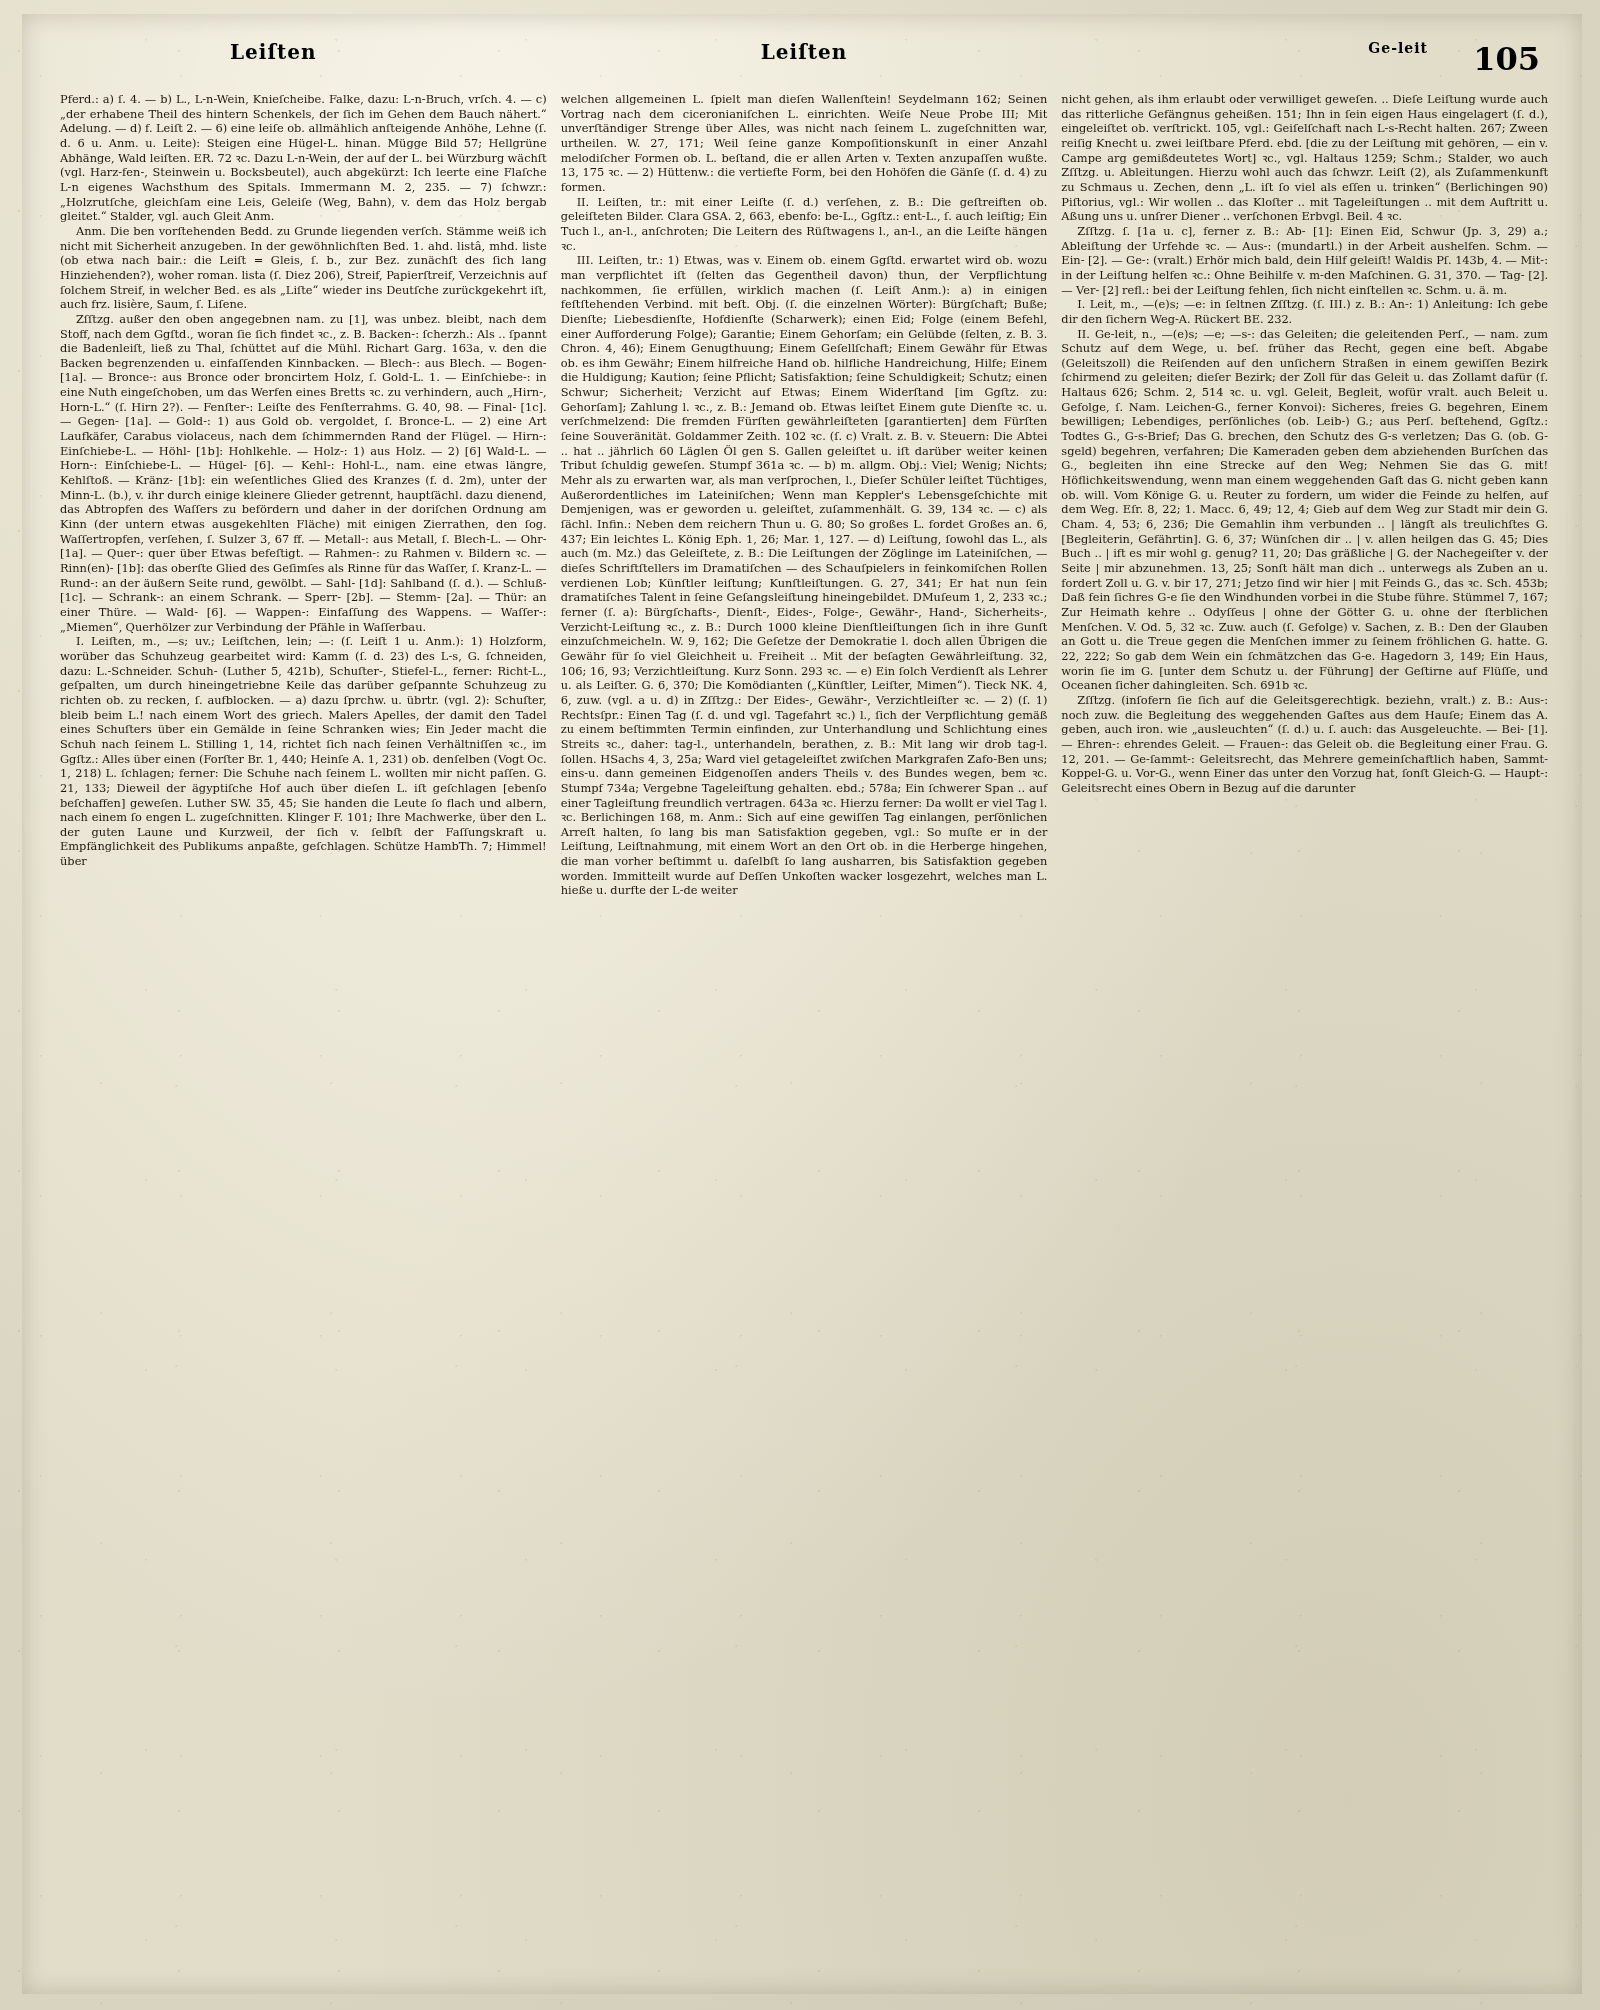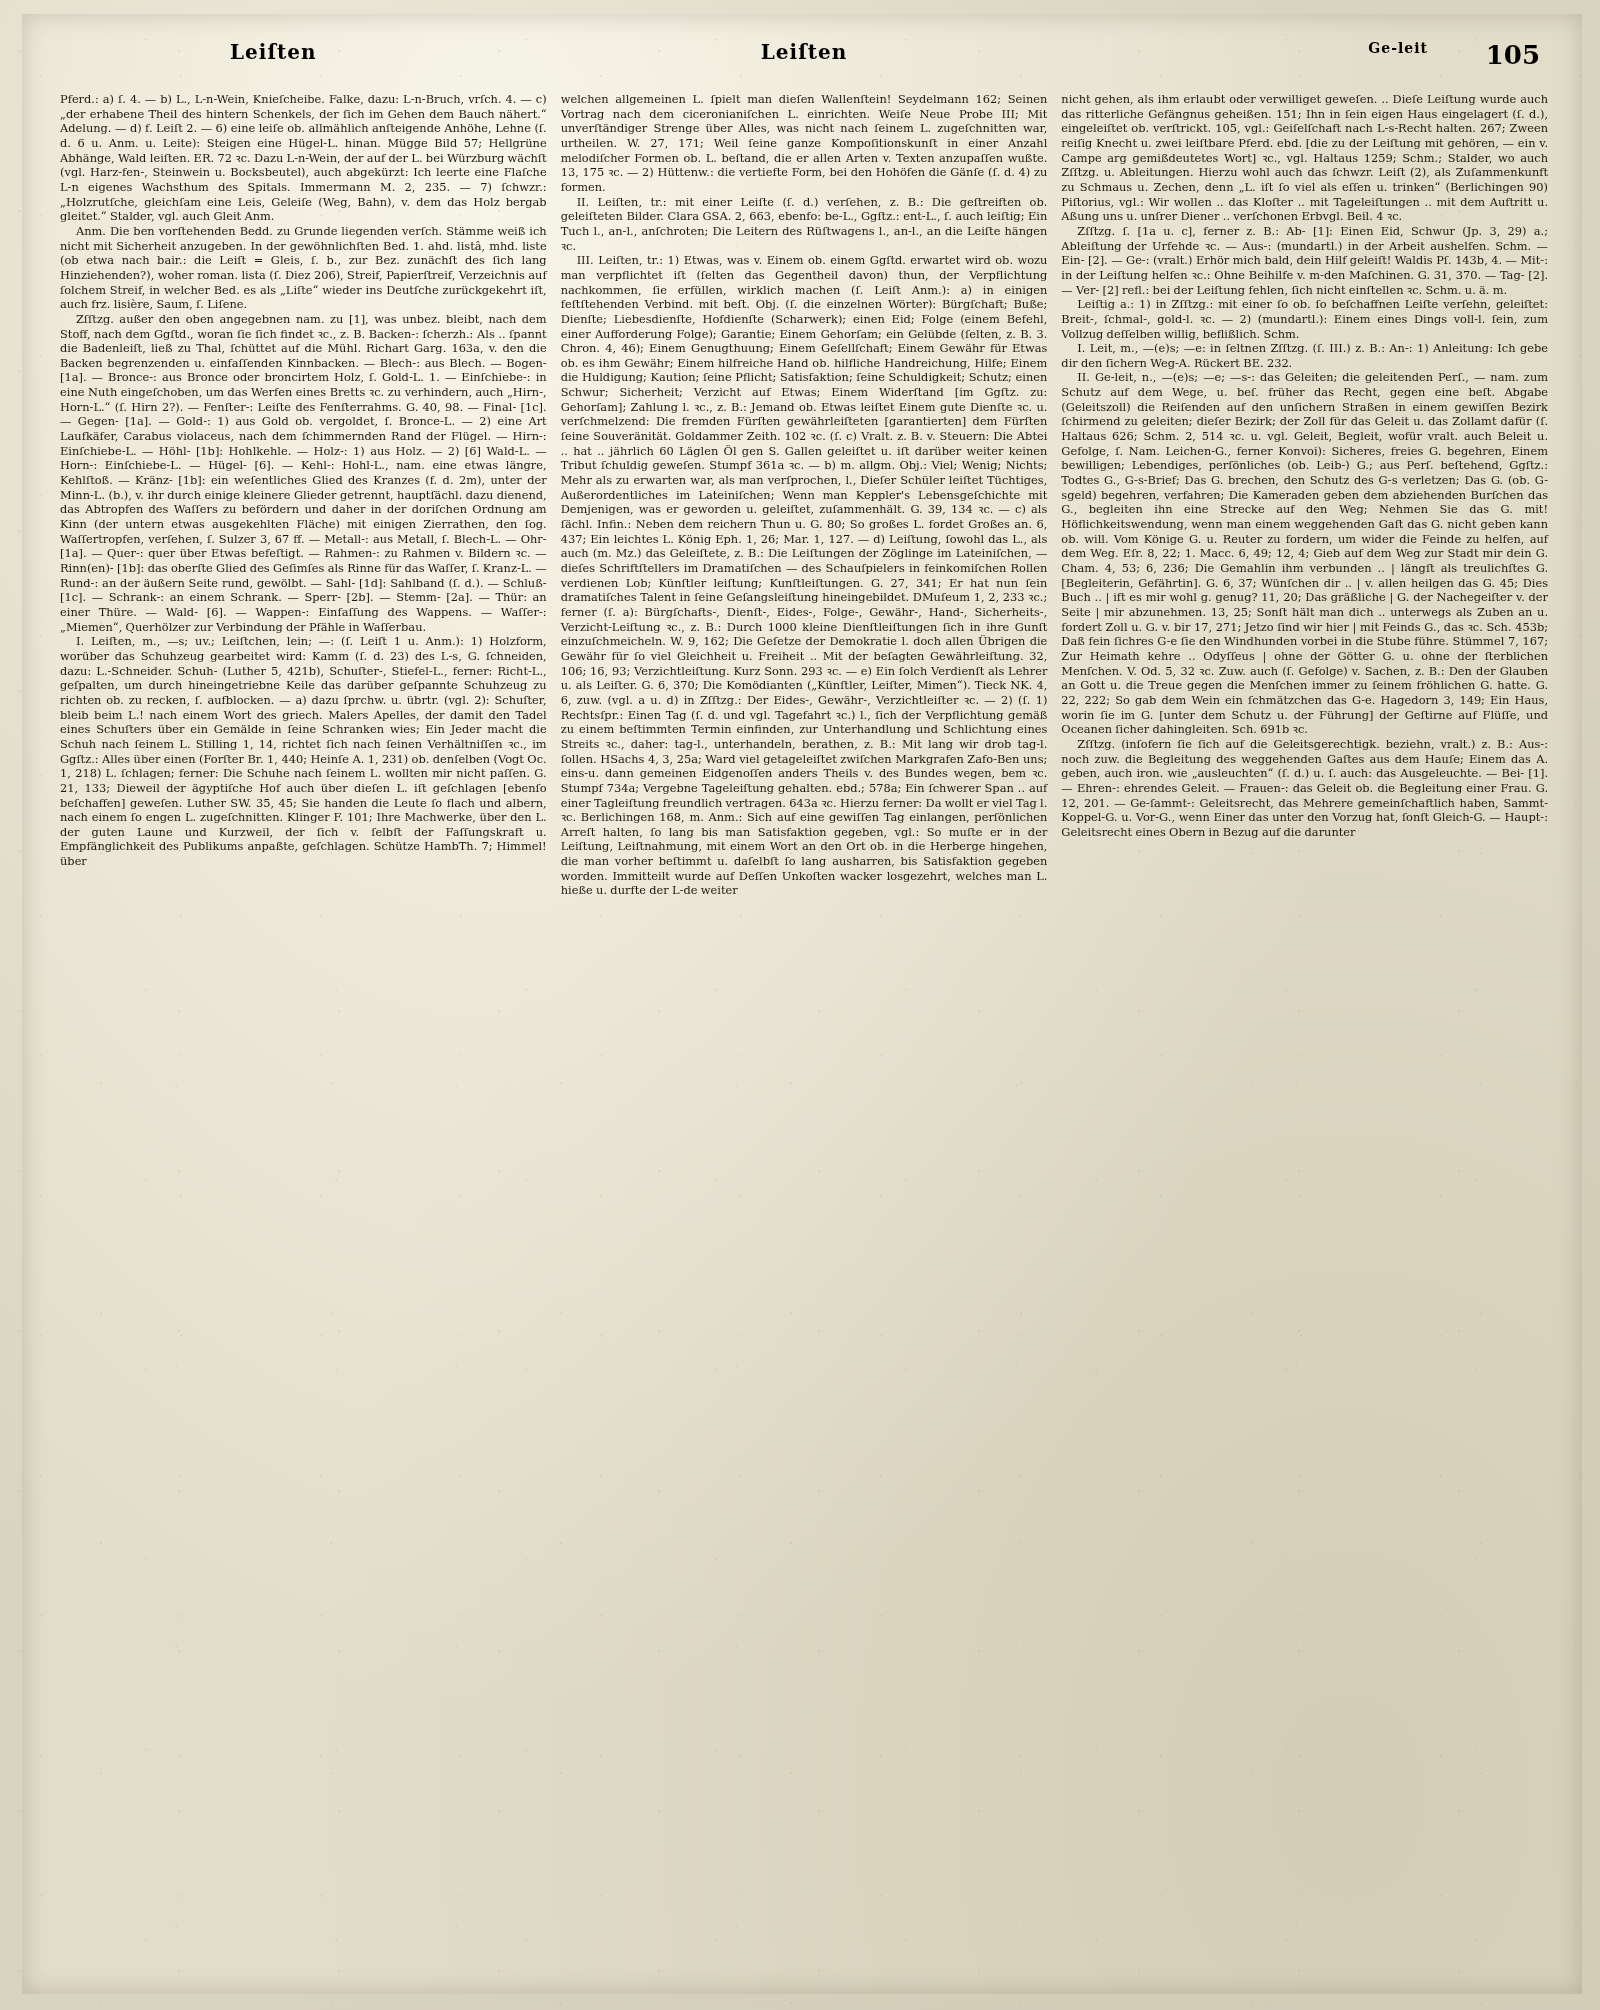--- a/index.html
+++ b/index.html
@@ -66,21 +66,21 @@
     position: absolute;
     right: 120px;
     font-weight: bold;
     font-size: 14px;
     letter-spacing: 1px;
   }
   .folio {
     position: absolute;
     right: 8px;
     font-weight: bold;
-    font-size: 26px;
+    font-size: 32px;
   }
   
   .cols {
     position: absolute;
     top: 52px;
     left: 0;
     right: 0;
     bottom: 56px;
     display: flex;
     gap: 14px;
@@ -167,21 +167,20 @@
 
       <div class="col">
         <p class="noindent">welchen allgemeinen L. ſpielt man dieſen Wallenſtein! Seydelmann 162; Seinen Vortrag nach dem ciceronianiſchen L. einrichten. Weiſe Neue Probe III; Mit unverſtändiger Strenge über Alles, was nicht nach ſeinem L. zugeſchnitten war, urtheilen. W. 27, 171; Weil ſeine ganze Kompoſitionskunſt in einer Anzahl melodiſcher Formen ob. L. beſtand, die er allen Arten v. Texten anzupaſſen wußte. 13, 175 ꝛc. — 2) Hüttenw.: die vertiefte Form, bei den Hohöfen die Gänſe (ſ. d. 4) zu formen.</p>
         <p>II. Leiſten, tr.: mit einer Leiſte (ſ. d.) verſehen, z. B.: Die geſtreiften ob. geleiſteten Bilder. Clara GSA. 2, 663, ebenfo: be-L., Ggſtz.: ent-L., ſ. auch leiſtig; Ein Tuch l., an-l., anſchroten; Die Leitern des Rüſtwagens l., an-l., an die Leiſte hängen ꝛc.</p>
         <p>III. Leiſten, tr.: 1) Etwas, was v. Einem ob. einem Ggſtd. erwartet wird ob. wozu man verpflichtet iſt (ſelten das Gegentheil davon) thun, der Verpflichtung nachkommen, ſie erfüllen, wirklich machen (ſ. Leiſt Anm.): a) in einigen feſtſtehenden Verbind. mit beſt. Obj. (ſ. die einzelnen Wörter): Bürgſchaft; Buße; Dienſte; Liebesdienſte, Hofdienſte (Scharwerk); einen Eid; Folge (einem Befehl, einer Aufforderung Folge); Garantie; Einem Gehorſam; ein Gelübde (ſelten, z. B. 3. Chron. 4, 46); Einem Genugthuung; Einem Geſellſchaft; Einem Gewähr für Etwas ob. es ihm Gewähr; Einem hilfreiche Hand ob. hilfliche Handreichung, Hilfe; Einem die Huldigung; Kaution; ſeine Pflicht; Satisfaktion; ſeine Schuldigkeit; Schutz; einen Schwur; Sicherheit; Verzicht auf Etwas; Einem Widerſtand [im Ggſtz. zu: Gehorſam]; Zahlung l. ꝛc., z. B.: Jemand ob. Etwas leiſtet Einem gute Dienſte ꝛc. u. verſchmelzend: Die fremden Fürſten gewährleiſteten [garantierten] dem Fürſten ſeine Souveränität. Goldammer Zeith. 102 ꝛc. (ſ. c) Vralt. z. B. v. Steuern: Die Abtei .. hat .. jährlich 60 Läglen Öl gen S. Gallen geleiſtet u. iſt darüber weiter keinen Tribut ſchuldig geweſen. Stumpf 361a ꝛc. — b) m. allgm. Obj.: Viel; Wenig; Nichts; Mehr als zu erwarten war, als man verſprochen, l., Dieſer Schüler leiſtet Tüchtiges, Außerordentliches im Lateiniſchen; Wenn man Keppler's Lebensgeſchichte mit Demjenigen, was er geworden u. geleiſtet, zuſammenhält. G. 39, 134 ꝛc. — c) als ſächl. Infin.: Neben dem reichern Thun u. G. 80; So großes L. fordet Großes an. 6, 437; Ein leichtes L. König Eph. 1, 26; Mar. 1, 127. — d) Leiſtung, ſowohl das L., als auch (m. Mz.) das Geleiſtete, z. B.: Die Leiſtungen der Zöglinge im Lateiniſchen, — dieſes Schriftſtellers im Dramatiſchen — des Schauſpielers in feinkomiſchen Rollen verdienen Lob; Künſtler leiſtung; Kunſtleiſtungen. G. 27, 341; Er hat nun ſein dramatiſches Talent in ſeine Geſangsleiſtung hineingebildet. DMuſeum 1, 2, 233 ꝛc.; ferner (ſ. a): Bürgſchafts-, Dienſt-, Eides-, Folge-, Gewähr-, Hand-, Sicherheits-, Verzicht-Leiſtung ꝛc., z. B.: Durch 1000 kleine Dienſtleiſtungen ſich in ihre Gunſt einzuſchmeicheln. W. 9, 162; Die Geſetze der Demokratie l. doch allen Übrigen die Gewähr für ſo viel Gleichheit u. Freiheit .. Mit der beſagten Gewährleiſtung. 32, 106; 16, 93; Verzichtleiſtung. Kurz Sonn. 293 ꝛc. — e) Ein ſolch Verdienſt als Lehrer u. als Leiſter. G. 6, 370; Die Komödianten („Künſtler, Leiſter, Mimen“). Tieck NK. 4, 6, zuw. (vgl. a u. d) in Zſſtzg.: Der Eides-, Gewähr-, Verzichtleiſter ꝛc. — 2) (ſ. 1) Rechtsſpr.: Einen Tag (ſ. d. und vgl. Tagefahrt ꝛc.) l., ſich der Verpflichtung gemäß zu einem beſtimmten Termin einfinden, zur Unterhandlung und Schlichtung eines Streits ꝛc., daher: tag-l., unterhandeln, berathen, z. B.: Mit lang wir drob tag-l. ſollen. HSachs 4, 3, 25a; Ward viel getageleiſtet zwiſchen Markgrafen Zafo-Ben uns; eins-u. dann gemeinen Eidgenoſſen anders Theils v. des Bundes wegen, bem ꝛc. Stumpf 734a; Vergebne Tageleiſtung gehalten. ebd.; 578a; Ein ſchwerer Span .. auf einer Tagleiſtung freundlich vertragen. 643a ꝛc. Hierzu ferner: Da wollt er viel Tag l. ꝛc. Berlichingen 168, m. Anm.: Sich auf eine gewiſſen Tag einlangen, perſönlichen Arreſt halten, ſo lang bis man Satisfaktion gegeben, vgl.: So muſte er in der Leiſtung, Leiſtnahmung, mit einem Wort an den Ort ob. in die Herberge hingehen, die man vorher beſtimmt u. daſelbſt ſo lang ausharren, bis Satisfaktion gegeben worden. Immitteilt wurde auf Deſſen Unkoſten wacker losgezehrt, welches man L. hieße u. durfte der L-de weiter</p>
       </div>
 
       <div class="col">
         <p class="noindent">nicht gehen, als ihm erlaubt oder verwilliget geweſen. .. Dieſe Leiſtung wurde auch das ritterliche Gefängnus geheißen. 151; Ihn in ſein eigen Haus eingelagert (ſ. d.), eingeleiſtet ob. verſtrickt. 105, vgl.: Geiſelſchaft nach L-s-Recht halten. 267; Zween reiſig Knecht u. zwei leiſtbare Pferd. ebd. [die zu der Leiſtung mit gehören, — ein v. Campe arg gemißdeutetes Wort] ꝛc., vgl. Haltaus 1259; Schm.; Stalder, wo auch Zſſtzg. u. Ableitungen. Hierzu wohl auch das ſchwzr. Leiſt (2), als Zuſammenkunft zu Schmaus u. Zechen, denn „L. iſt ſo viel als eſſen u. trinken“ (Berlichingen 90) Piſtorius, vgl.: Wir wollen .. das Kloſter .. mit Tageleiſtungen .. mit dem Auftritt u. Aßung uns u. unſrer Diener .. verſchonen Erbvgl. Beil. 4 ꝛc.</p>
         <p>Zſſtzg. ſ. [1a u. c], ferner z. B.: Ab- [1]: Einen Eid, Schwur (Jp. 3, 29) a.; Ableiſtung der Urfehde ꝛc. — Aus-: (mundartl.) in der Arbeit aushelfen. Schm. — Ein- [2]. — Ge-: (vralt.) Erhör mich bald, dein Hilf geleiſt! Waldis Pſ. 143b, 4. — Mit-: in der Leiſtung helfen ꝛc.: Ohne Beihilfe v. m-den Maſchinen. G. 31, 370. — Tag- [2]. — Ver- [2] refl.: bei der Leiſtung fehlen, ſich nicht einſtellen ꝛc. Schm. u. ä. m.</p>
-        <p>Leiſtig a.: 1) in Zſſtzg.: mit einer ſo ob. ſo beſchaffnen Leiſte verſehn, geleiſtet: Breit-, ſchmal-, gold-l. ꝛc. — 2) (mundartl.): Einem eines Dings voll-l. ſein, zum Vollzug deſſelben willig, beflißlich. Schm.</p>
         <p>I. Leit, m., —(e)s; —e: in ſeltnen Zſſtzg. (ſ. III.) z. B.: An-: 1) Anleitung: Ich gebe dir den ſichern Weg-A. Rückert BE. 232.</p>
         <p>II. Ge-leit, n., —(e)s; —e; —s-: das Geleiten; die geleitenden Perſ., — nam. zum Schutz auf dem Wege, u. beſ. früher das Recht, gegen eine beſt. Abgabe (Geleitszoll) die Reiſenden auf den unſichern Straßen in einem gewiſſen Bezirk ſchirmend zu geleiten; dieſer Bezirk; der Zoll für das Geleit u. das Zollamt dafür (ſ. Haltaus 626; Schm. 2, 514 ꝛc. u. vgl. Geleit, Begleit, wofür vralt. auch Beleit u. Gefolge, ſ. Nam. Leichen-G., ferner Konvoi): Sicheres, freies G. begehren, Einem bewilligen; Lebendiges, perſönliches (ob. Leib-) G.; aus Perſ. beſtehend, Ggſtz.: Todtes G., G-s-Brief; Das G. brechen, den Schutz des G-s verletzen; Das G. (ob. G-sgeld) begehren, verfahren; Die Kameraden geben dem abziehenden Burſchen das G., begleiten ihn eine Strecke auf den Weg; Nehmen Sie das G. mit! Höflichkeitswendung, wenn man einem weggehenden Gaſt das G. nicht geben kann ob. will. Vom Könige G. u. Reuter zu fordern, um wider die Feinde zu helfen, auf dem Weg. Eſr. 8, 22; 1. Macc. 6, 49; 12, 4; Gieb auf dem Weg zur Stadt mir dein G. Cham. 4, 53; 6, 236; Die Gemahlin ihm verbunden .. | längſt als treulichſtes G. [Begleiterin, Gefährtin]. G. 6, 37; Wünſchen dir .. | v. allen heilgen das G. 45; Dies Buch .. | ift es mir wohl g. genug? 11, 20; Das gräßliche | G. der Nachegeiſter v. der Seite | mir abzunehmen. 13, 25; Sonſt hält man dich .. unterwegs als Zuben an u. fordert Zoll u. G. v. bir 17, 271; Jetzo ſind wir hier | mit Feinds G., das ꝛc. Sch. 453b; Daß fein ſichres G-e ſie den Windhunden vorbei in die Stube führe. Stümmel 7, 167; Zur Heimath kehre .. Odyſſeus | ohne der Götter G. u. ohne der ſterblichen Menſchen. V. Od. 5, 32 ꝛc. Zuw. auch (ſ. Gefolge) v. Sachen, z. B.: Den der Glauben an Gott u. die Treue gegen die Menſchen immer zu ſeinem fröhlichen G. hatte. G. 22, 222; So gab dem Wein ein ſchmätzchen das G-e. Hagedorn 3, 149; Ein Haus, worin ſie im G. [unter dem Schutz u. der Führung] der Geſtirne auf Flüſſe, und Oceanen ſicher dahingleiten. Sch. 691b ꝛc.</p>
         <p>Zſſtzg. (inſofern ſie ſich auf die Geleitsgerechtigk. beziehn, vralt.) z. B.: Aus-: noch zuw. die Begleitung des weggehenden Gaſtes aus dem Hauſe; Einem das A. geben, auch iron. wie „ausleuchten“ (ſ. d.) u. ſ. auch: das Ausgeleuchte. — Bei- [1]. — Ehren-: ehrendes Geleit. — Frauen-: das Geleit ob. die Begleitung einer Frau. G. 12, 201. — Ge-ſammt-: Geleitsrecht, das Mehrere gemeinſchaftlich haben, Sammt-Koppel-G. u. Vor-G., wenn Einer das unter den Vorzug hat, ſonſt Gleich-G. — Haupt-: Geleitsrecht eines Obern in Bezug auf die darunter</p>
       </div>
 
     </div>
 
 
   </div>
 </div>

